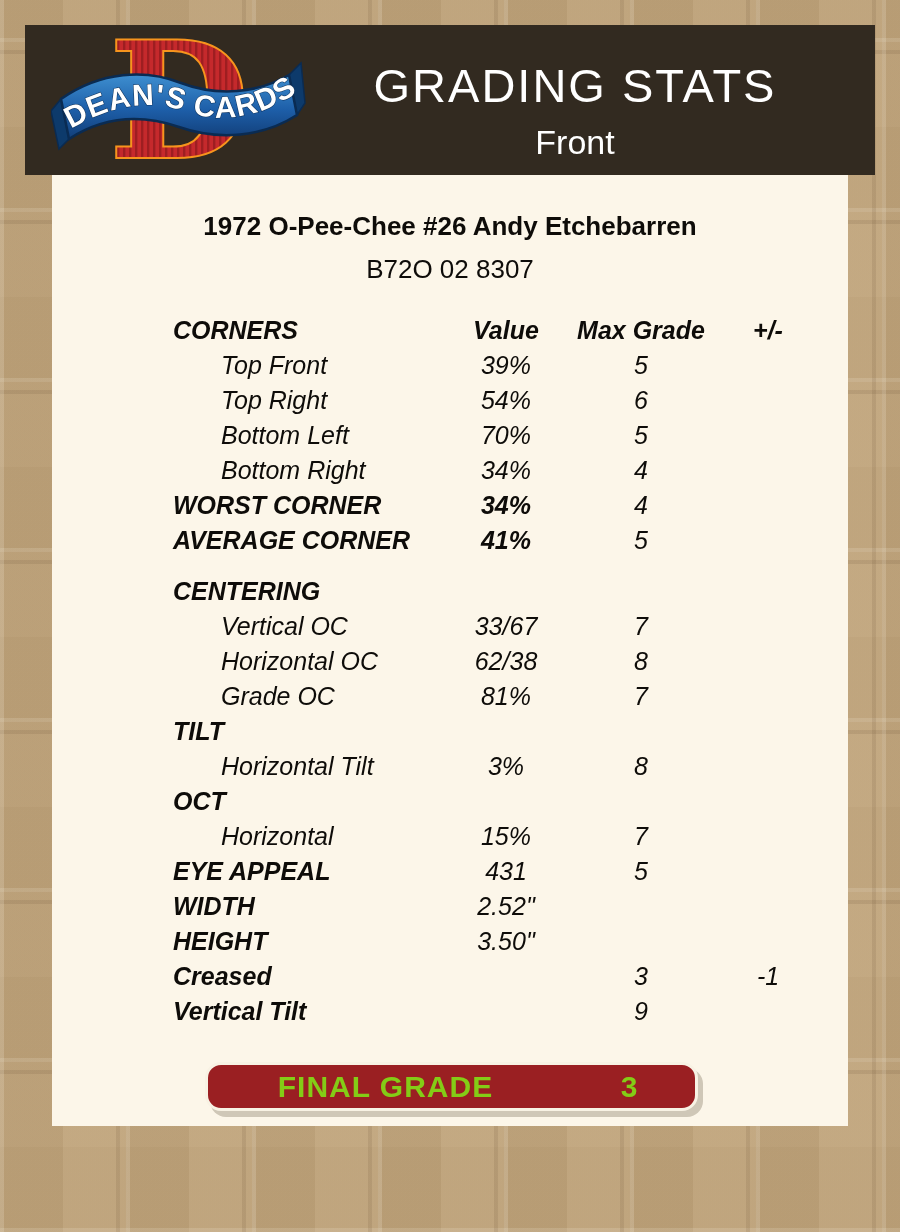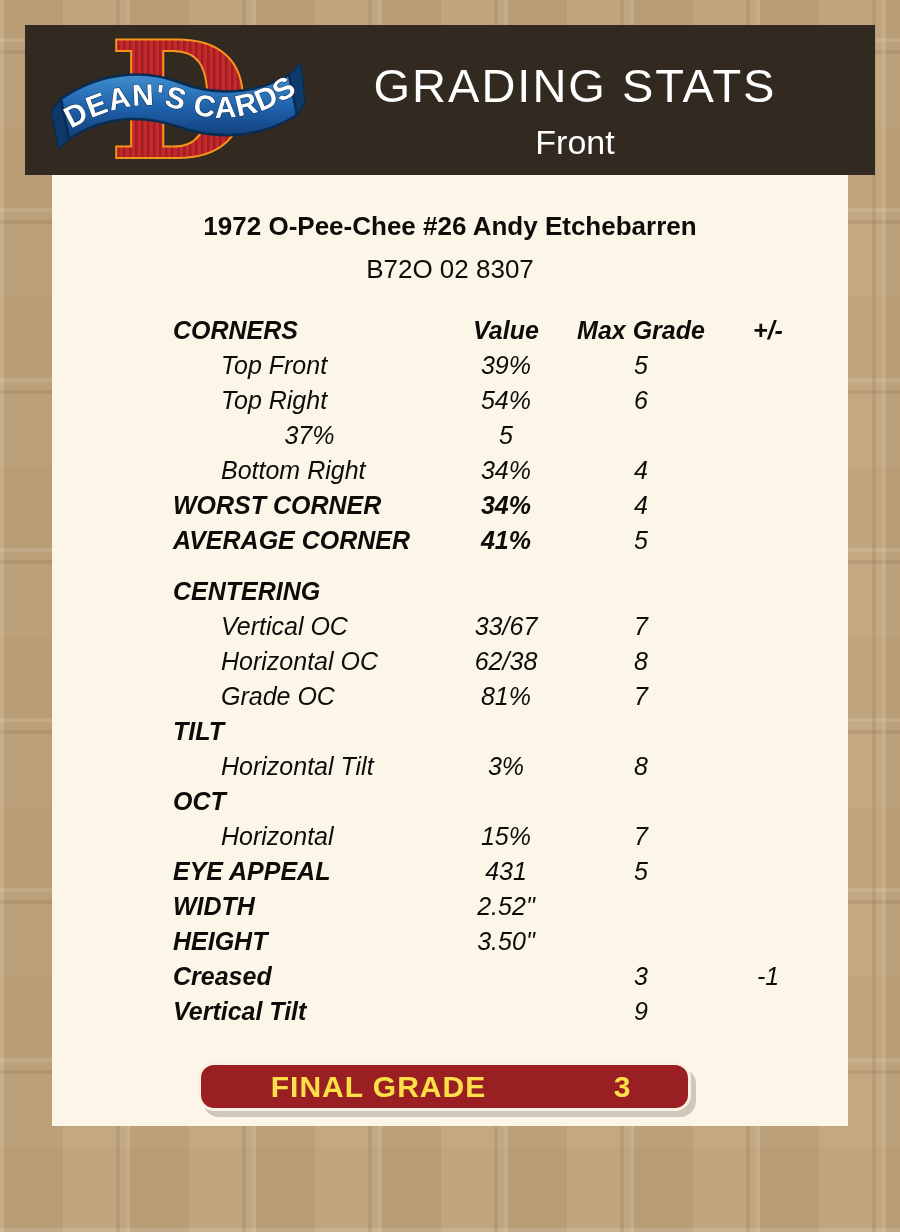--- a/index.html
+++ b/index.html
@@ -37,25 +37,25 @@
   .stats-table{position:absolute;left:121px;top:138px;width:650px;font-style:italic;}
   .t-row{display:grid;grid-template-columns:273px 120px 150px 104px;height:35px;align-items:center;font-size:25px;}
   .col-label{text-align:left;white-space:nowrap;}
   .col-value,.col-max,.col-pm{text-align:center;white-space:nowrap;}
   .t-head .col-label,.t-head .col-value,.t-head .col-max,.t-head .col-pm{font-weight:bold;}
   .t-row.indent .col-label{padding-left:48px;}
   .t-row.bold-label .col-label{font-weight:bold;}
   .t-row.bold-value .col-value{font-weight:bold;}
   .t-row.gap-before{margin-top:16px;}
 
-  .final-grade{position:absolute;left:146px;top:887px;width:493px;height:49px;
+  .final-grade{position:absolute;left:153px;top:887px;width:493px;height:49px;
     background:var(--accent-red);border:3px solid #F8F2E4;border-radius:16px;
     box-shadow:5px 6px 0 #CFC7B7;
     display:grid;grid-template-columns:1fr 132px;align-items:center;
-    color:#fde047;font-weight:bold;font-size:30px;}
+    color:#84cc16;font-weight:bold;font-size:30px;}
   .fg-label{text-align:center;letter-spacing:1px;}
   .fg-value{text-align:center;}
 </style>
 </head>
 <body>
 
 <div class="page">
   <div class="bg-collage"></div>
 
   <header class="header-bar">
@@ -104,21 +104,22 @@
     <div class="col-max">5</div>
     <div class="col-pm"></div>
   </div>
           <div class="t-row indent">
     <div class="col-label">Top Right</div>
     <div class="col-value">54%</div>
     <div class="col-max">6</div>
     <div class="col-pm"></div>
   </div>
           <div class="t-row indent">
-    <div class="col-value">37%</div>
+    <div class="col-label">Bottom Left</div>
+    <div class="col-value">70%</div>
     <div class="col-max">5</div>
     <div class="col-pm"></div>
   </div>
           <div class="t-row indent">
     <div class="col-label">Bottom Right</div>
     <div class="col-value">34%</div>
     <div class="col-max">4</div>
     <div class="col-pm"></div>
   </div>
           <div class="t-row bold-label bold-value">

